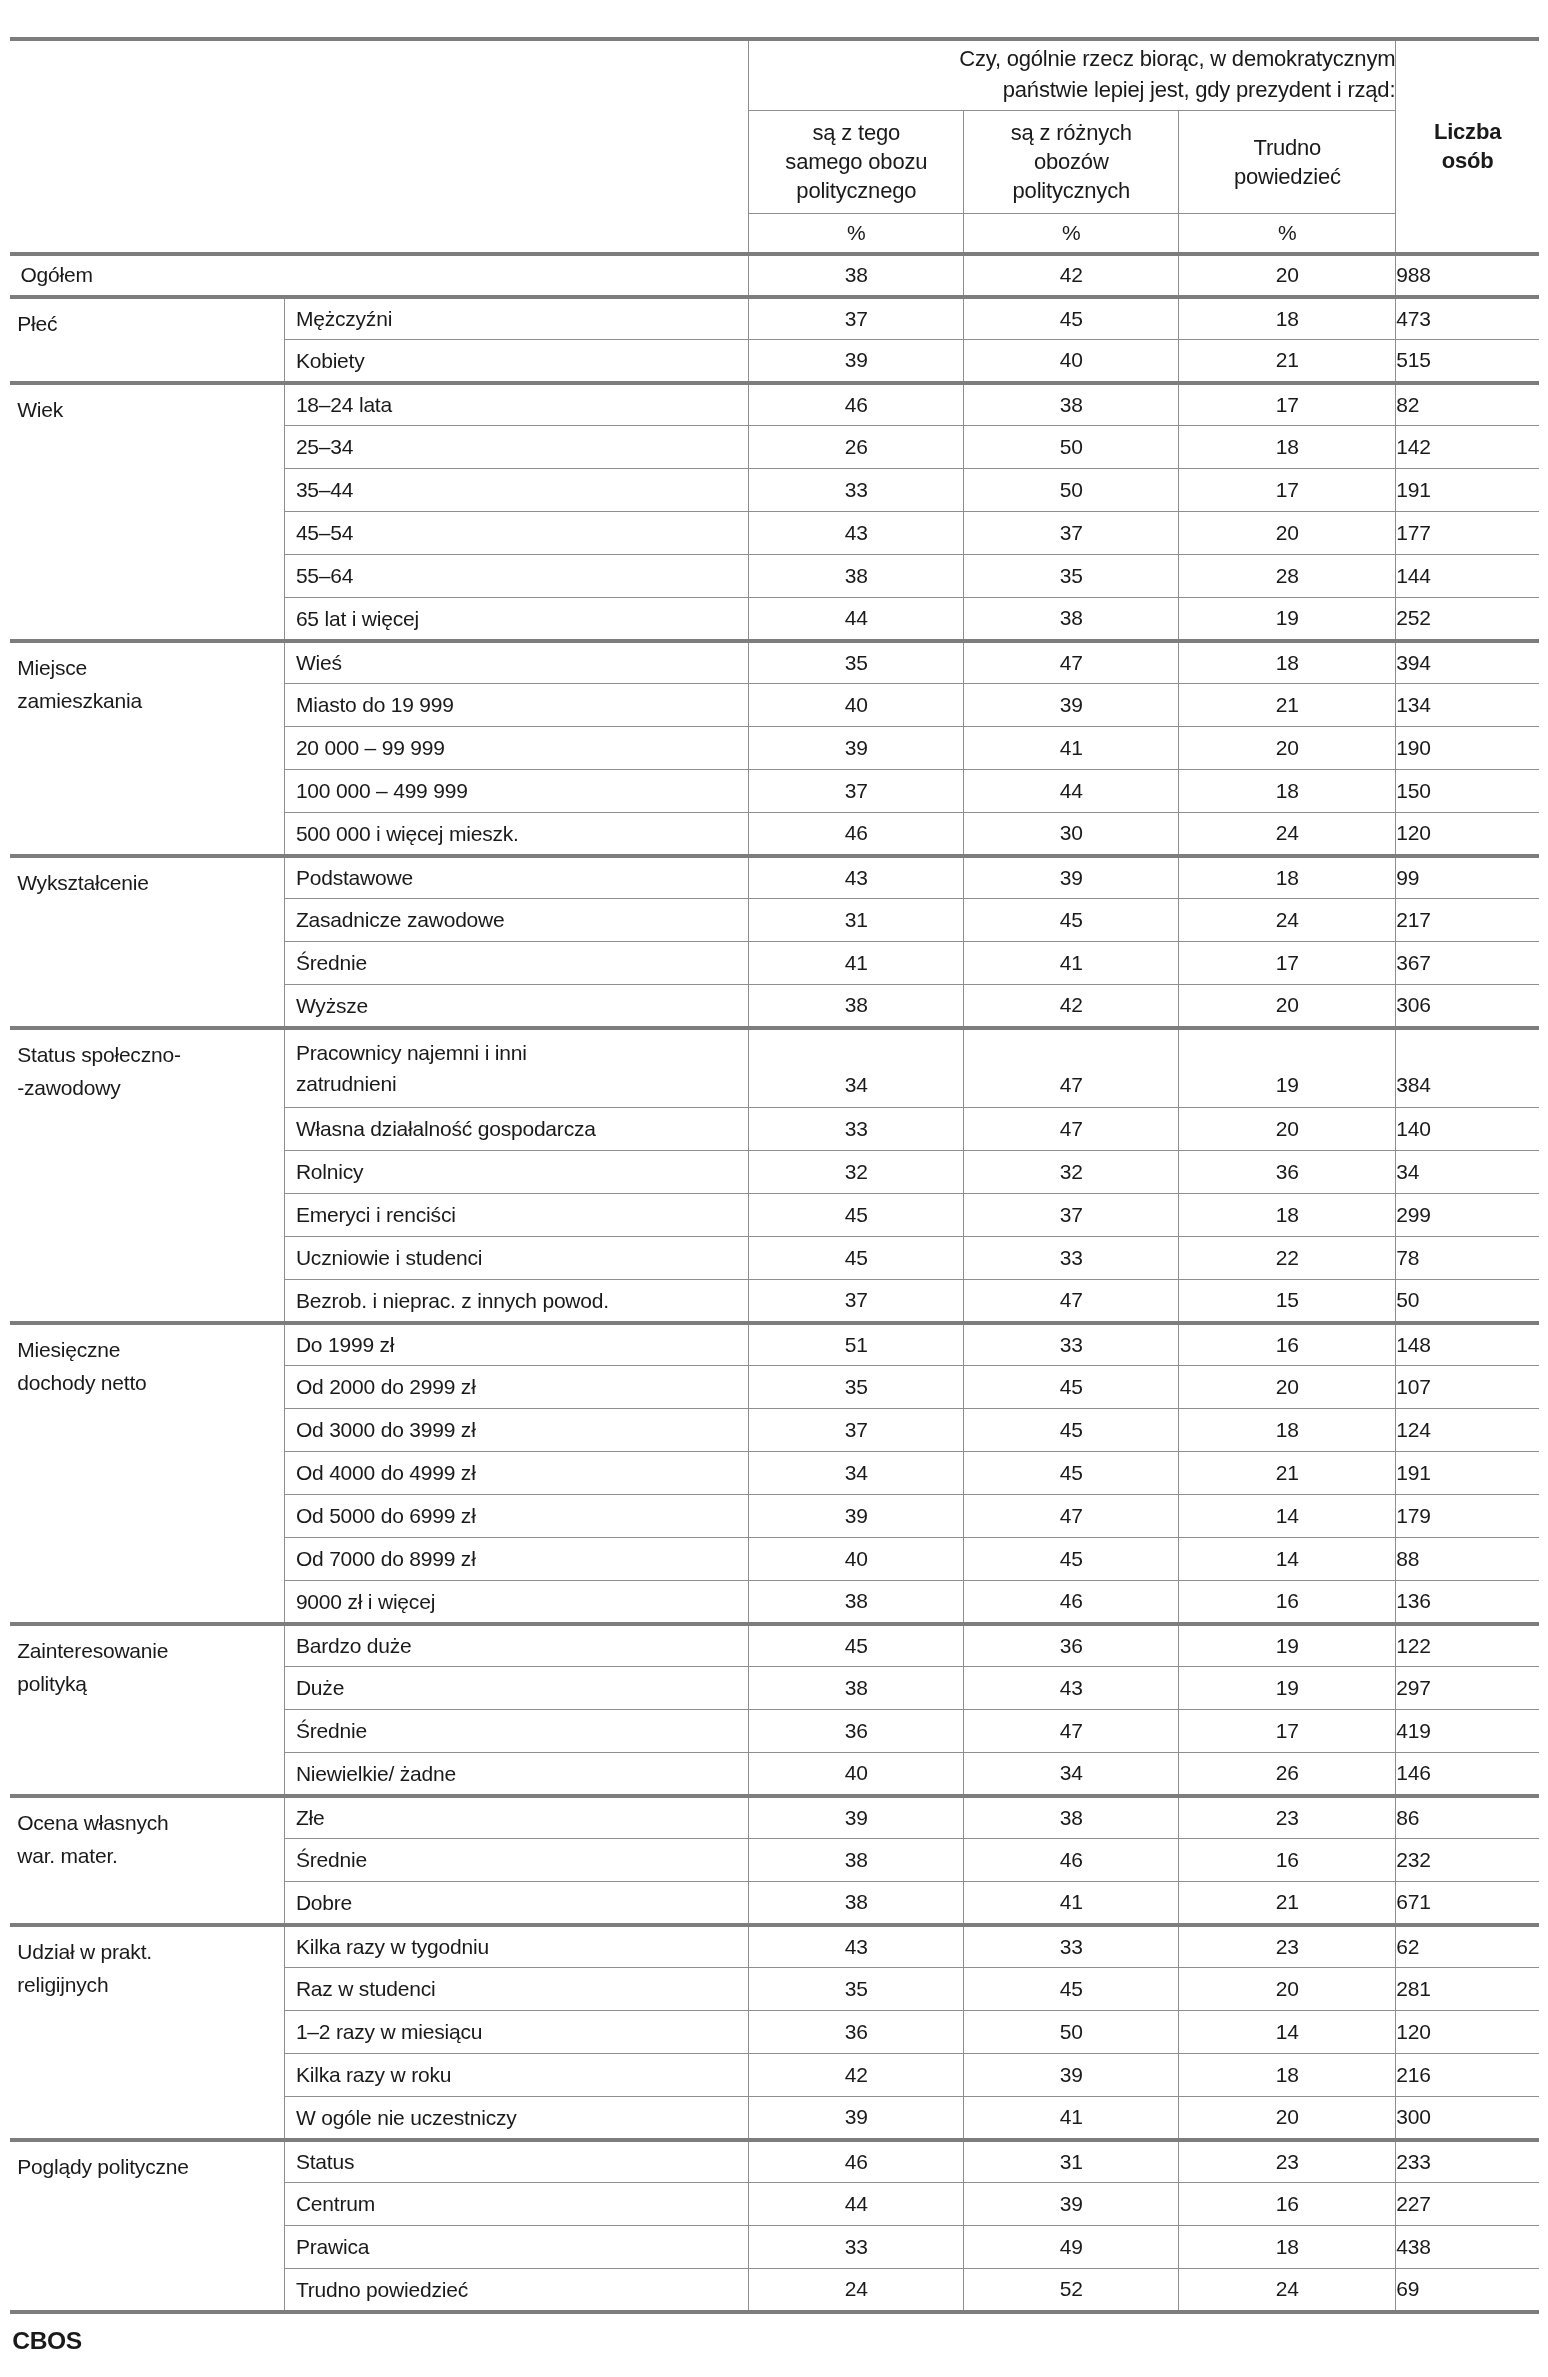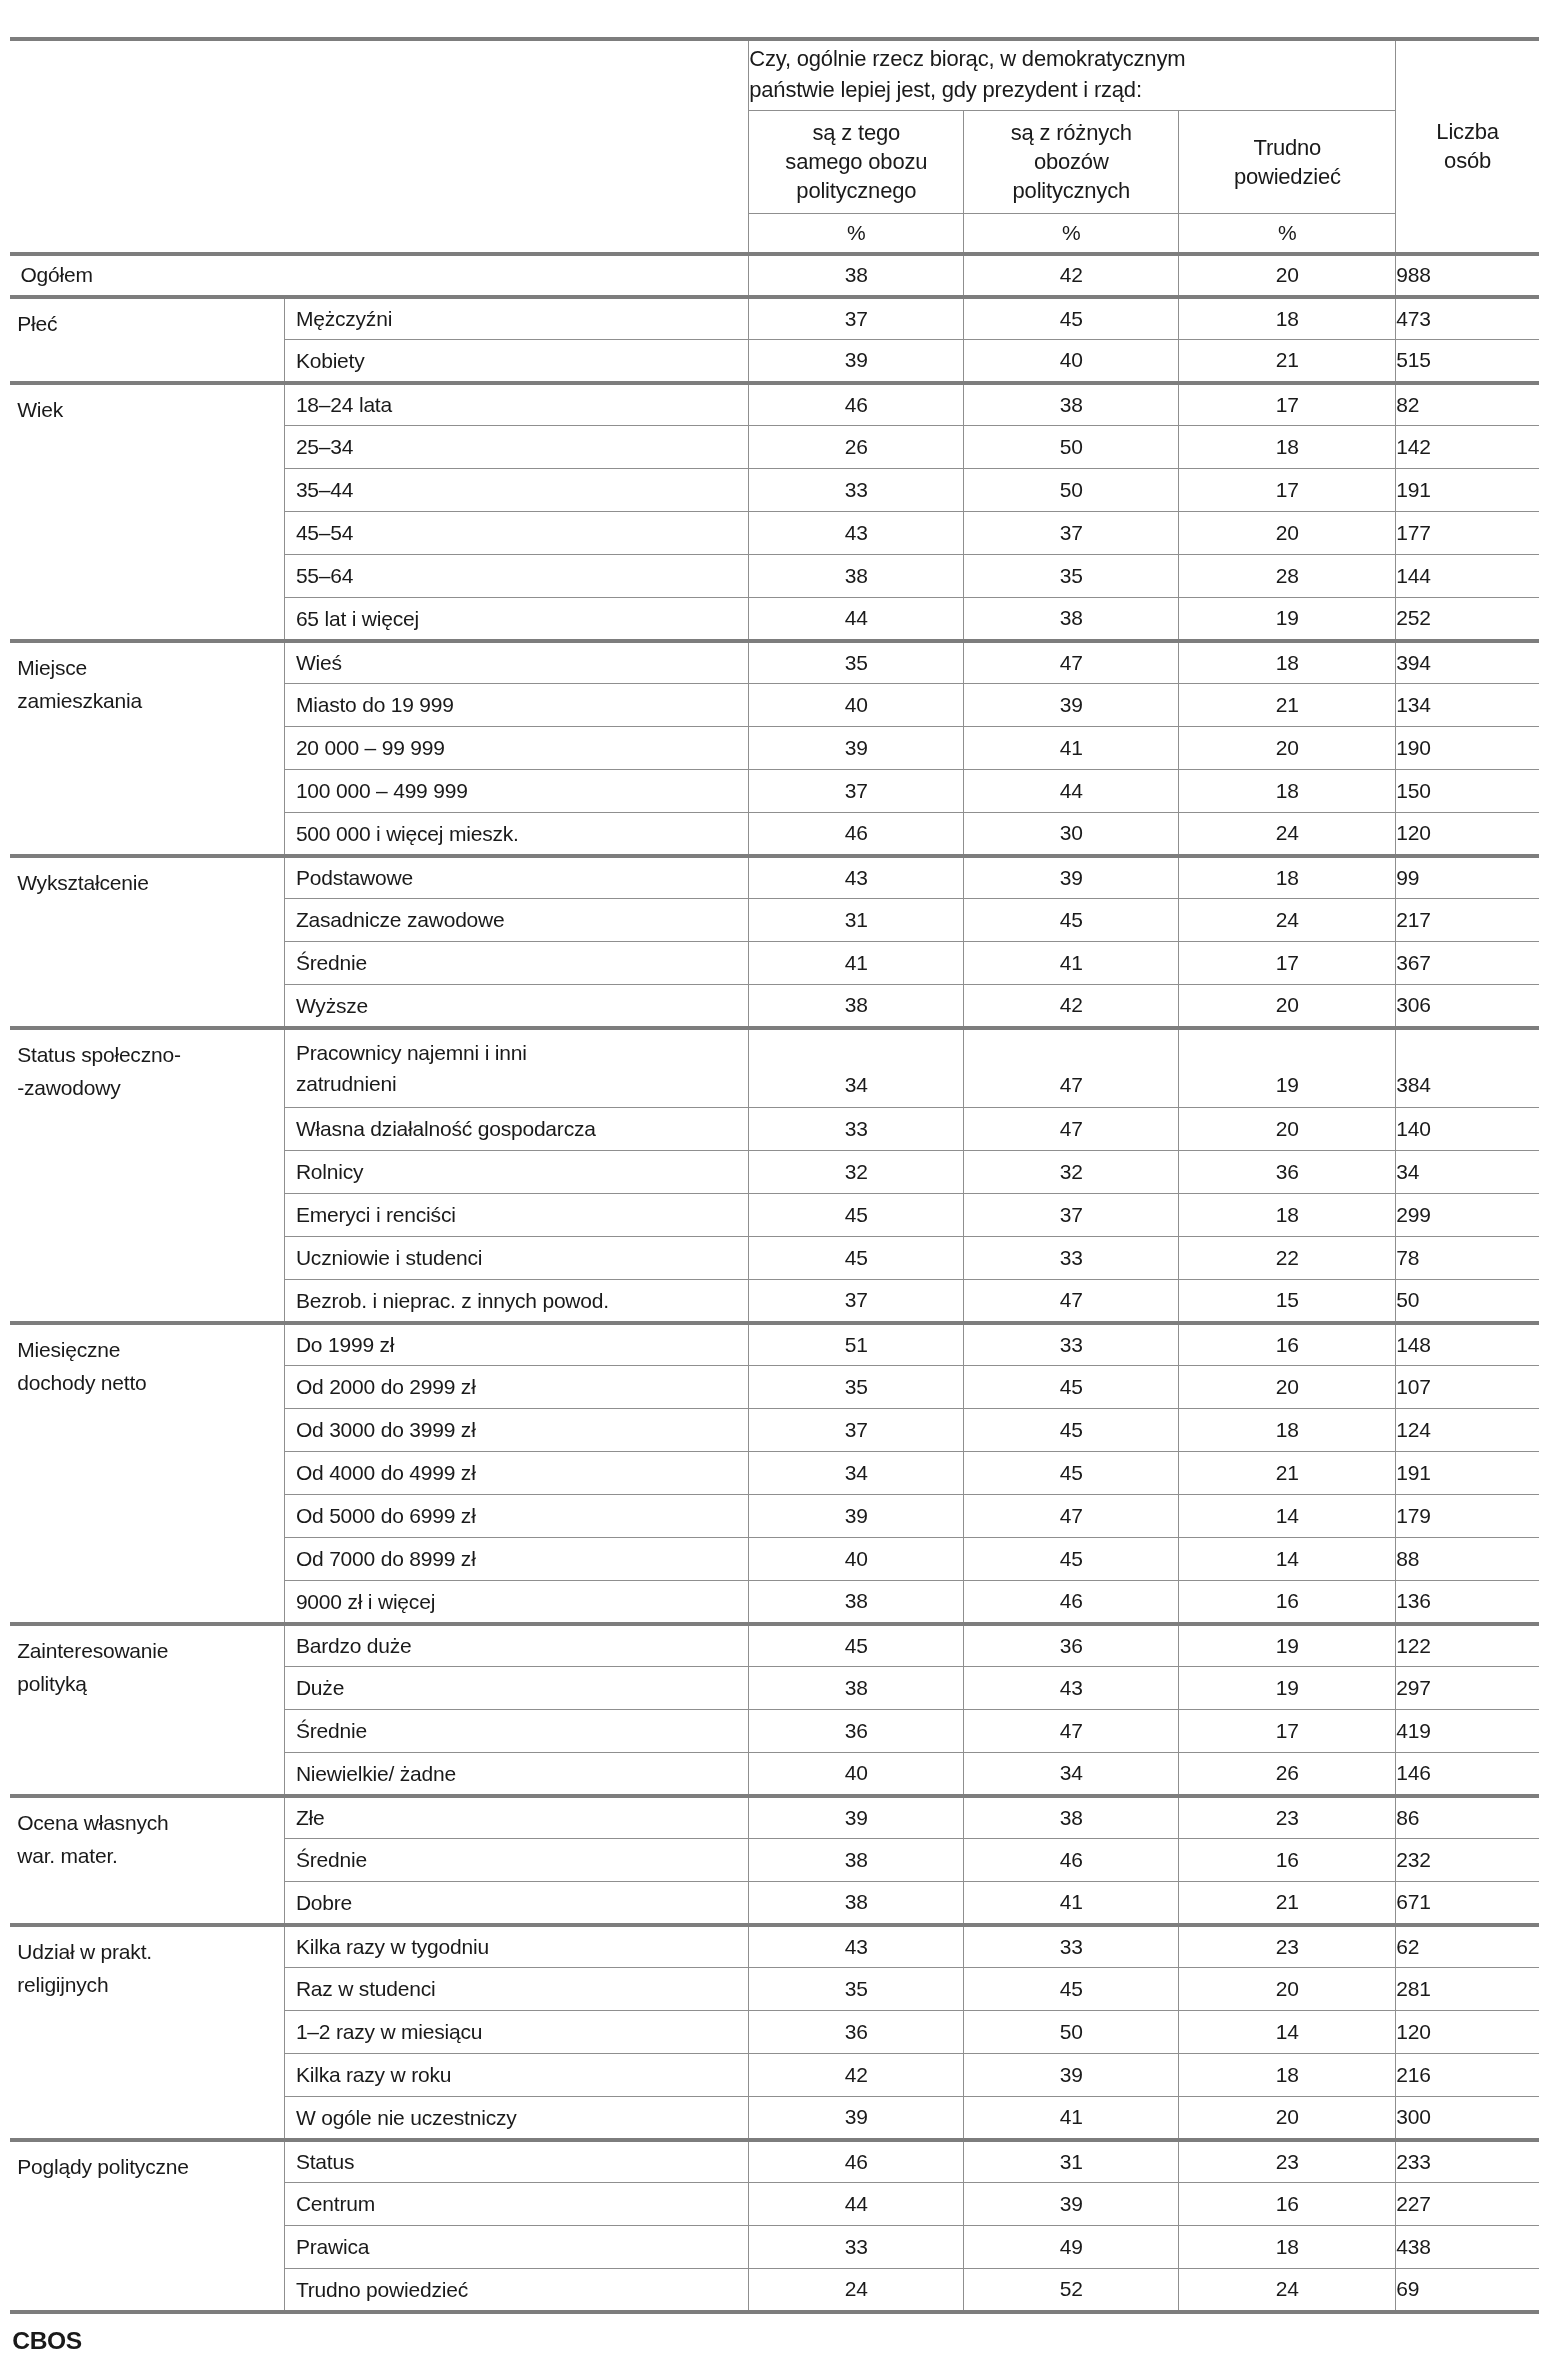--- a/index.html
+++ b/index.html
@@ -8,26 +8,26 @@
     --ink:#1a1a1a;
   }
   html,body{margin:0;padding:0;background:#ffffff;}
   body{font-family:"Liberation Sans", sans-serif;color:var(--ink);}
   .page{width:1549px;height:2377px;box-sizing:border-box;padding:14.7px 9.8px 0 9.8px;overflow:hidden;}
   .title{font-size:25.4px;font-weight:bold;letter-spacing:-0.4px;margin:3.3px 0 0 1.6px;}
   table.stat{border-collapse:collapse;table-layout:fixed;width:1528px;margin-top:22px;}
   td{padding:0;font-size:21px;letter-spacing:-0.2px;vertical-align:middle;color:var(--ink);}
   
   .h-empty{border-top:4.1px solid var(--thick);border-right:1.6px solid var(--thin);}
-  .h-q{height:69px;text-align:left;border-top:4.1px solid var(--thick);border-right:1.6px solid var(--thin);
+  .h-q{height:69px;text-align:right;border-top:4.1px solid var(--thick);border-right:1.6px solid var(--thin);
        border-bottom:1.6px solid var(--thin);font-size:22px;line-height:1.4;white-space:pre-line;}
   .h-sub{height:102px;text-align:center;border-right:1.6px solid var(--thin);border-bottom:1.6px solid var(--thin);
        font-size:22px;line-height:1.32;white-space:pre-line;}
   .h-pct{height:38px;text-align:center;border-right:1.6px solid var(--thin);font-size:21px;}
-  .h-cnt{border-top:4.1px solid var(--thick);text-align:center;font-size:22px;line-height:1.32;white-space:pre-line;}
+  .h-cnt{border-top:4.1px solid var(--thick);text-align:center;font-size:22px;line-height:1.32;white-space:pre-line;font-weight:bold;}
   
   tbody tr{height:43px;}
   tbody tr.tall{height:80px;}
   tr.gfirst > td{border-top:4.1px solid var(--thick);}
   tr.gnext  > td{border-top:1.6px solid var(--thin);}
   .g-label{vertical-align:top;padding:8.2px 6.6px 0 7.4px;border-right:1.6px solid var(--thin);
            white-space:pre-line;line-height:1.6;}
   .c-label{text-align:left;padding-left:10.6px;border-right:1.6px solid var(--thin);
            white-space:pre-line;line-height:1.5;}
   .c-val{text-align:center;border-right:1.6px solid var(--thin);}

